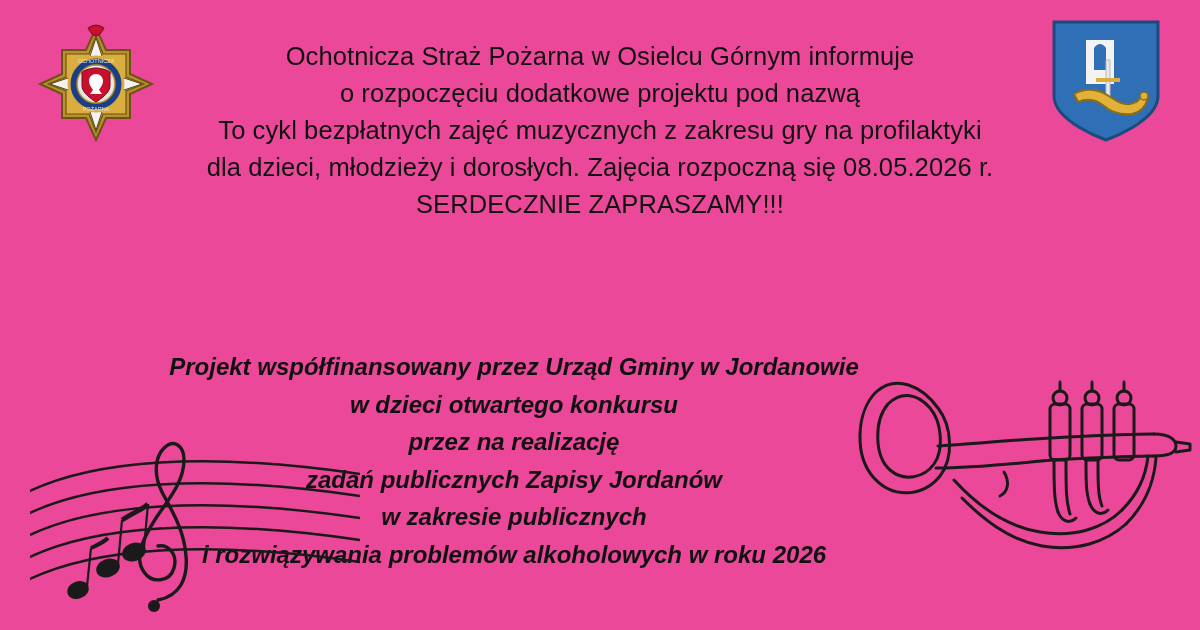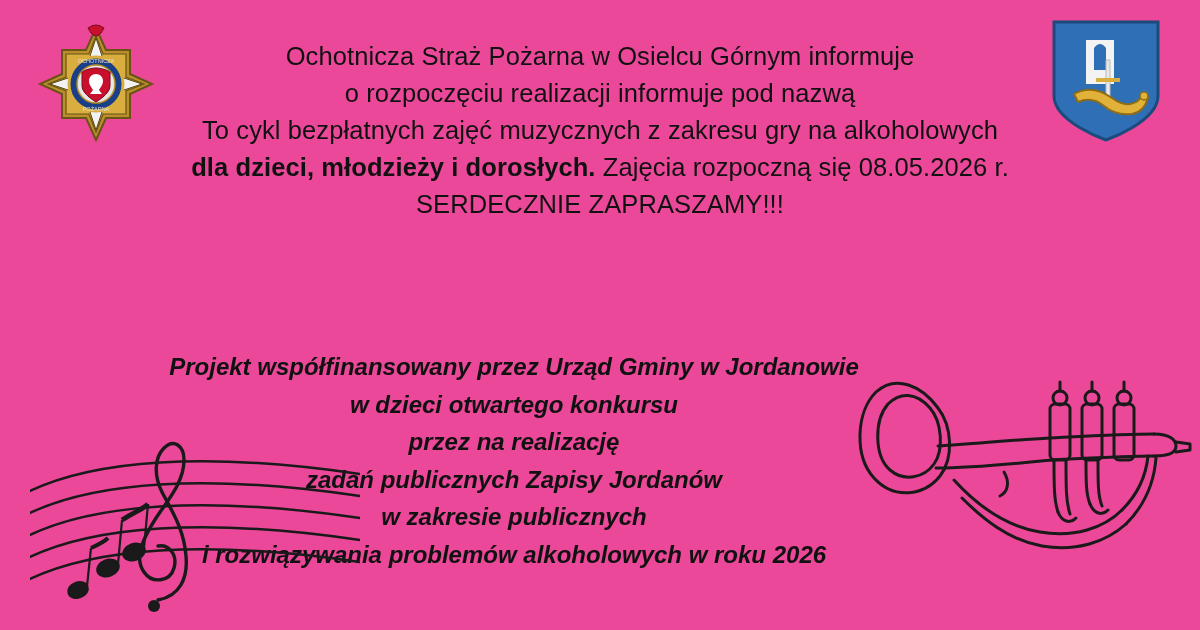--- a/index.html
+++ b/index.html
@@ -48,21 +48,21 @@
   .main-text .line {
     font-size: 25.5px;
     line-height: 37px;
     letter-spacing: 0.1px;
     white-space: pre;
   }
   .main-text .line.bold {
     font-weight: bold;
   }
   .main-text .line.mixed b {
-    font-weight: bold;
+    font-weight: normal;
   }
   
   .fund-text {
     position: absolute;
     left: 8px;
     top: 348px;
     width: 1012px;
     text-align: center;
     color: #111111;
   }
@@ -131,22 +131,22 @@
       <path d="M56 42 L60 42 L60 86 L58 92 L56 86 Z" fill="#e8e8e8" stroke="#b9b9b9" stroke-width="1"></path>
       <path d="M46 60 L70 60 L70 64 L46 64 Z" fill="#d9ae3e"></path>
 
       <path d="M24 76 q18 -10 38 4 q14 10 24 4 q4 -2 6 -8 l6 4 q-4 14 -16 16 q-16 2 -28 -8 q-12 -10 -26 -4 Z" fill="#e0b23a" stroke="#8e6c16" stroke-width="2"></path>
       <circle cx="94" cy="78" r="4" fill="#e0b23a" stroke="#8e6c16" stroke-width="1.5"></circle>
     </svg>
   </div>
 
   <div class="main-text">
     <div class="line">Ochotnicza Straż Pożarna w Osielcu Górnym informuje</div>
-    <div class="line">o rozpoczęciu realizacji informuje pod nazwą</div>
-    <div class="line">To cykl bezpłatnych zajęć muzycznych z zakresu gry na alkoholowych</div>
+    <div class="line">o rozpoczęciu dodatkowe projektu pod nazwą</div>
+    <div class="line">To cykl bezpłatnych zajęć muzycznych z zakresu gry na profilaktyki</div>
     <div class="line mixed"><b>dla dzieci, młodzieży i dorosłych.</b><span> Zajęcia rozpoczną się 08.05.2026 r.</span></div>
     <div class="line">SERDECZNIE ZAPRASZAMY!!!</div>
   </div>
 
   <div class="fund-text">
     <div class="line">Projekt współfinansowany przez Urząd Gminy w Jordanowie</div>
     <div class="line">w dzieci otwartego konkursu</div>
     <div class="line">przez na realizację</div>
     <div class="line">zadań publicznych Zapisy Jordanów</div>
     <div class="line">w zakresie publicznych</div>

